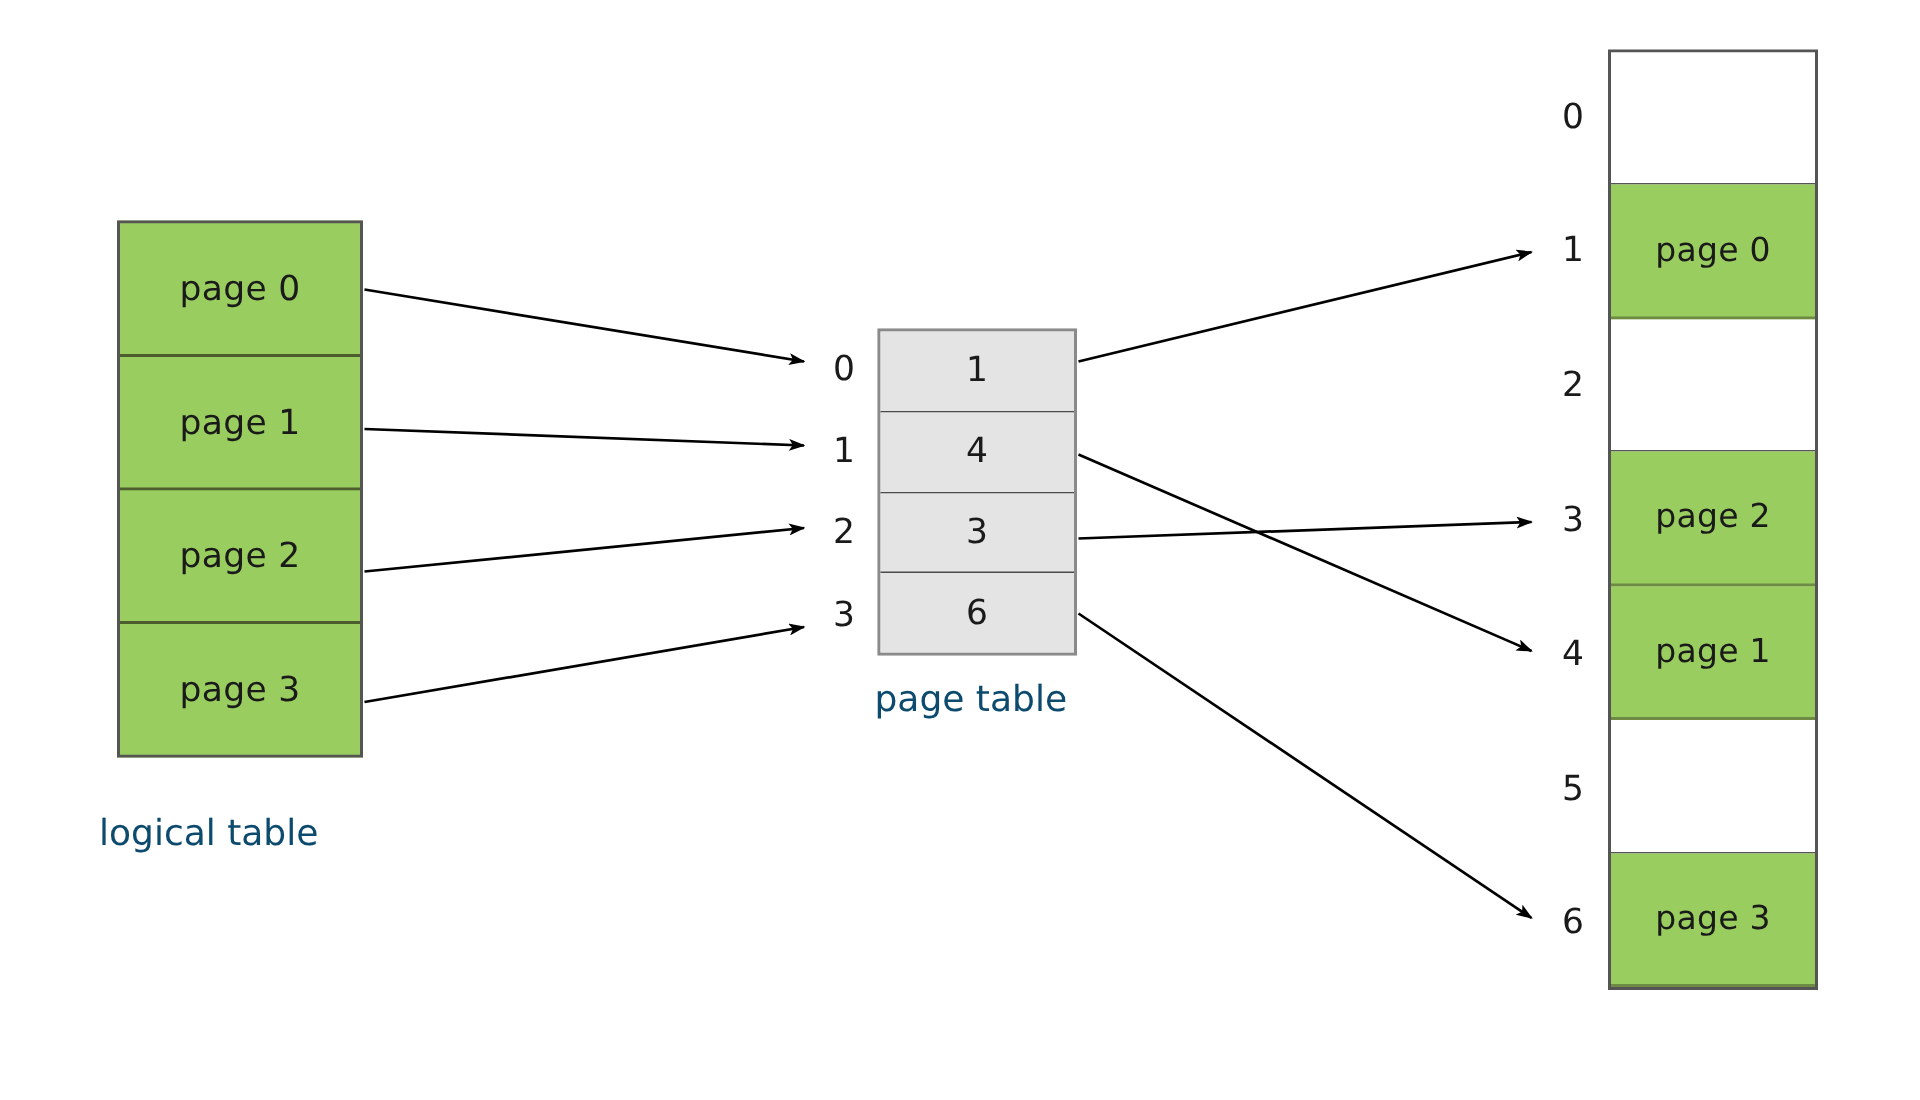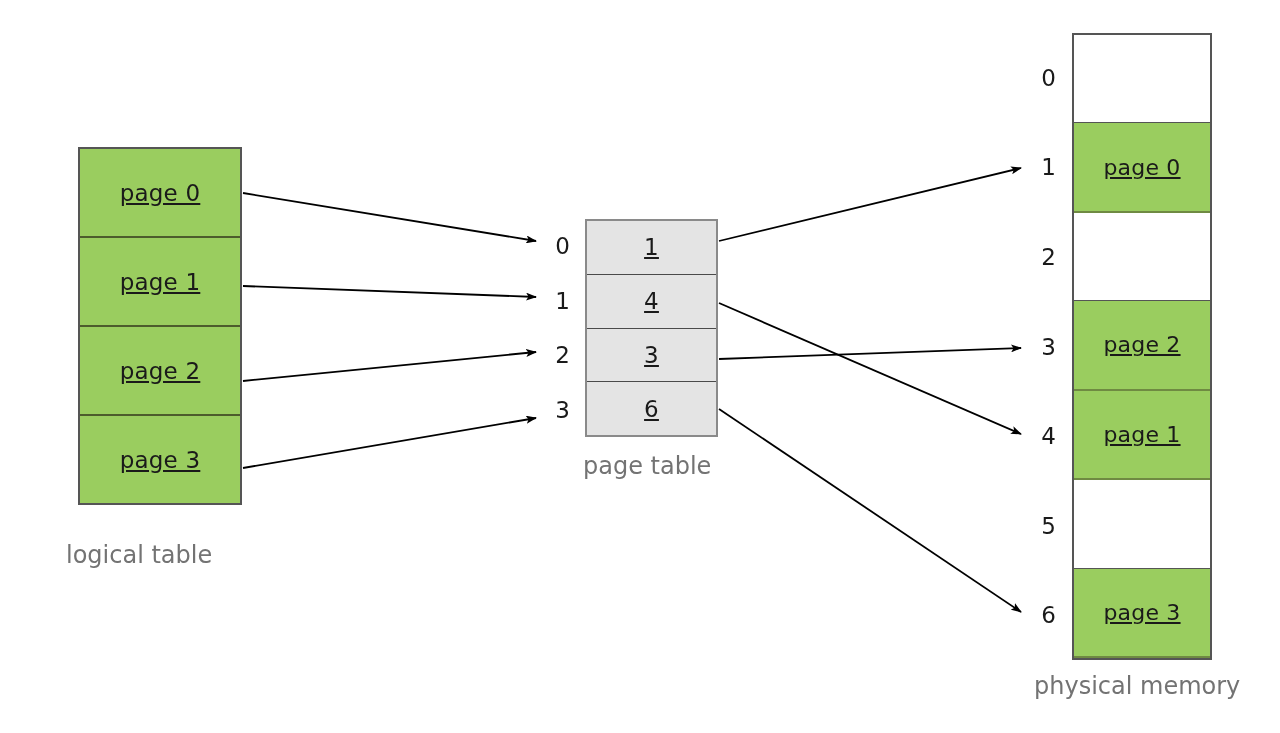--- a/index.html
+++ b/index.html
@@ -25,21 +25,20 @@
   }
   .mem-cell {
     flex: 1 1 0;
     box-sizing: border-box;
     display: flex;
     align-items: center;
     justify-content: center;
     font-size: 23px;
     color: #1a1a1a;
     letter-spacing: 0.2px;
-    text-decoration: underline;
   }
 
   
   #logical-memory {
     left: 78px;
     top: 147px;
     width: 164px;
     height: 358px;
     border: 2px solid #555555;
     background: #9ACD5F;
@@ -113,21 +112,21 @@
     left: 1016px;
     top: 33px;
     width: 48px;
     height: 627px;
   }
 
   
   .caption {
     position: absolute;
     font-size: 24px;
-    color: #737373;
+    color: #0c4a6e;
     white-space: nowrap;
   }
   #logical-caption  { left: 66px;  top: 541px; }
   #page-table-caption { left: 583px; top: 452px; }
   #physical-caption { left: 1034px; top: 672px; }
 
   
   #arrows {
     position: absolute;
     left: 0;
@@ -195,15 +194,14 @@
 
   <div class="mem-block" id="physical-memory">
     <div class="mem-cell empty"></div>
     <div class="mem-cell filled">page 0</div>
     <div class="mem-cell empty"></div>
     <div class="mem-cell filled">page 2</div>
     <div class="mem-cell filled">page 1</div>
     <div class="mem-cell empty"></div>
     <div class="mem-cell filled">page 3</div>
   </div>
-  <div class="caption" id="physical-caption">physical memory</div>
 
 </div>
 
 </body></html>

